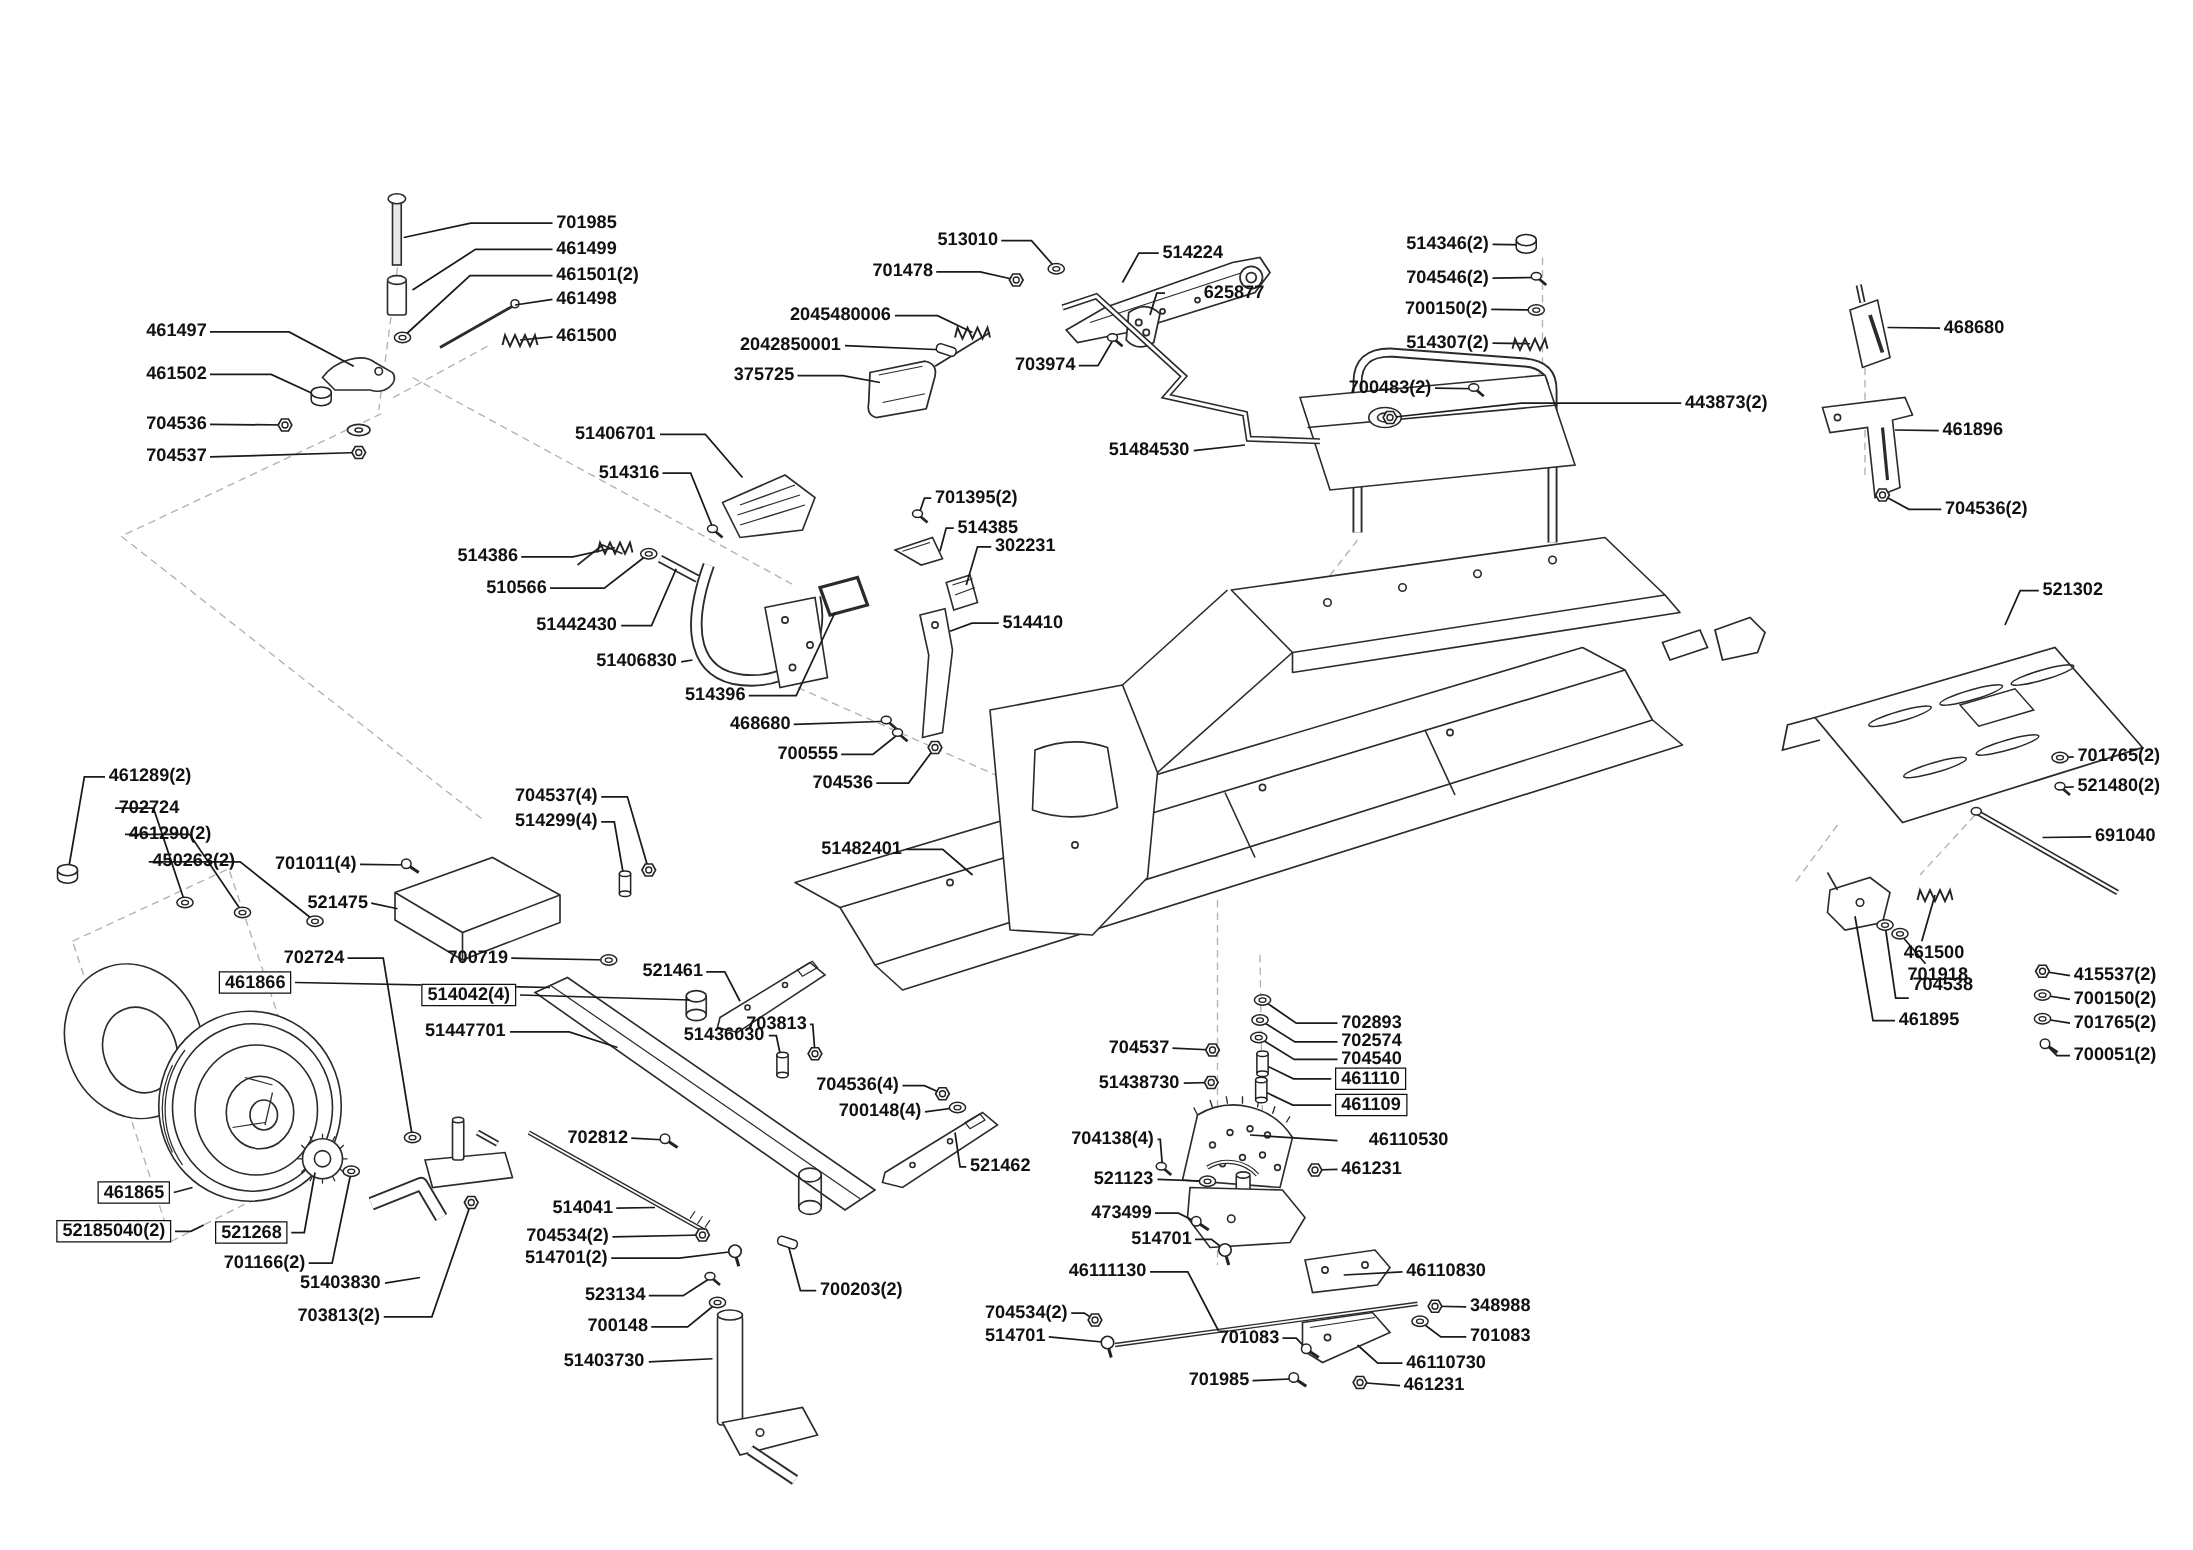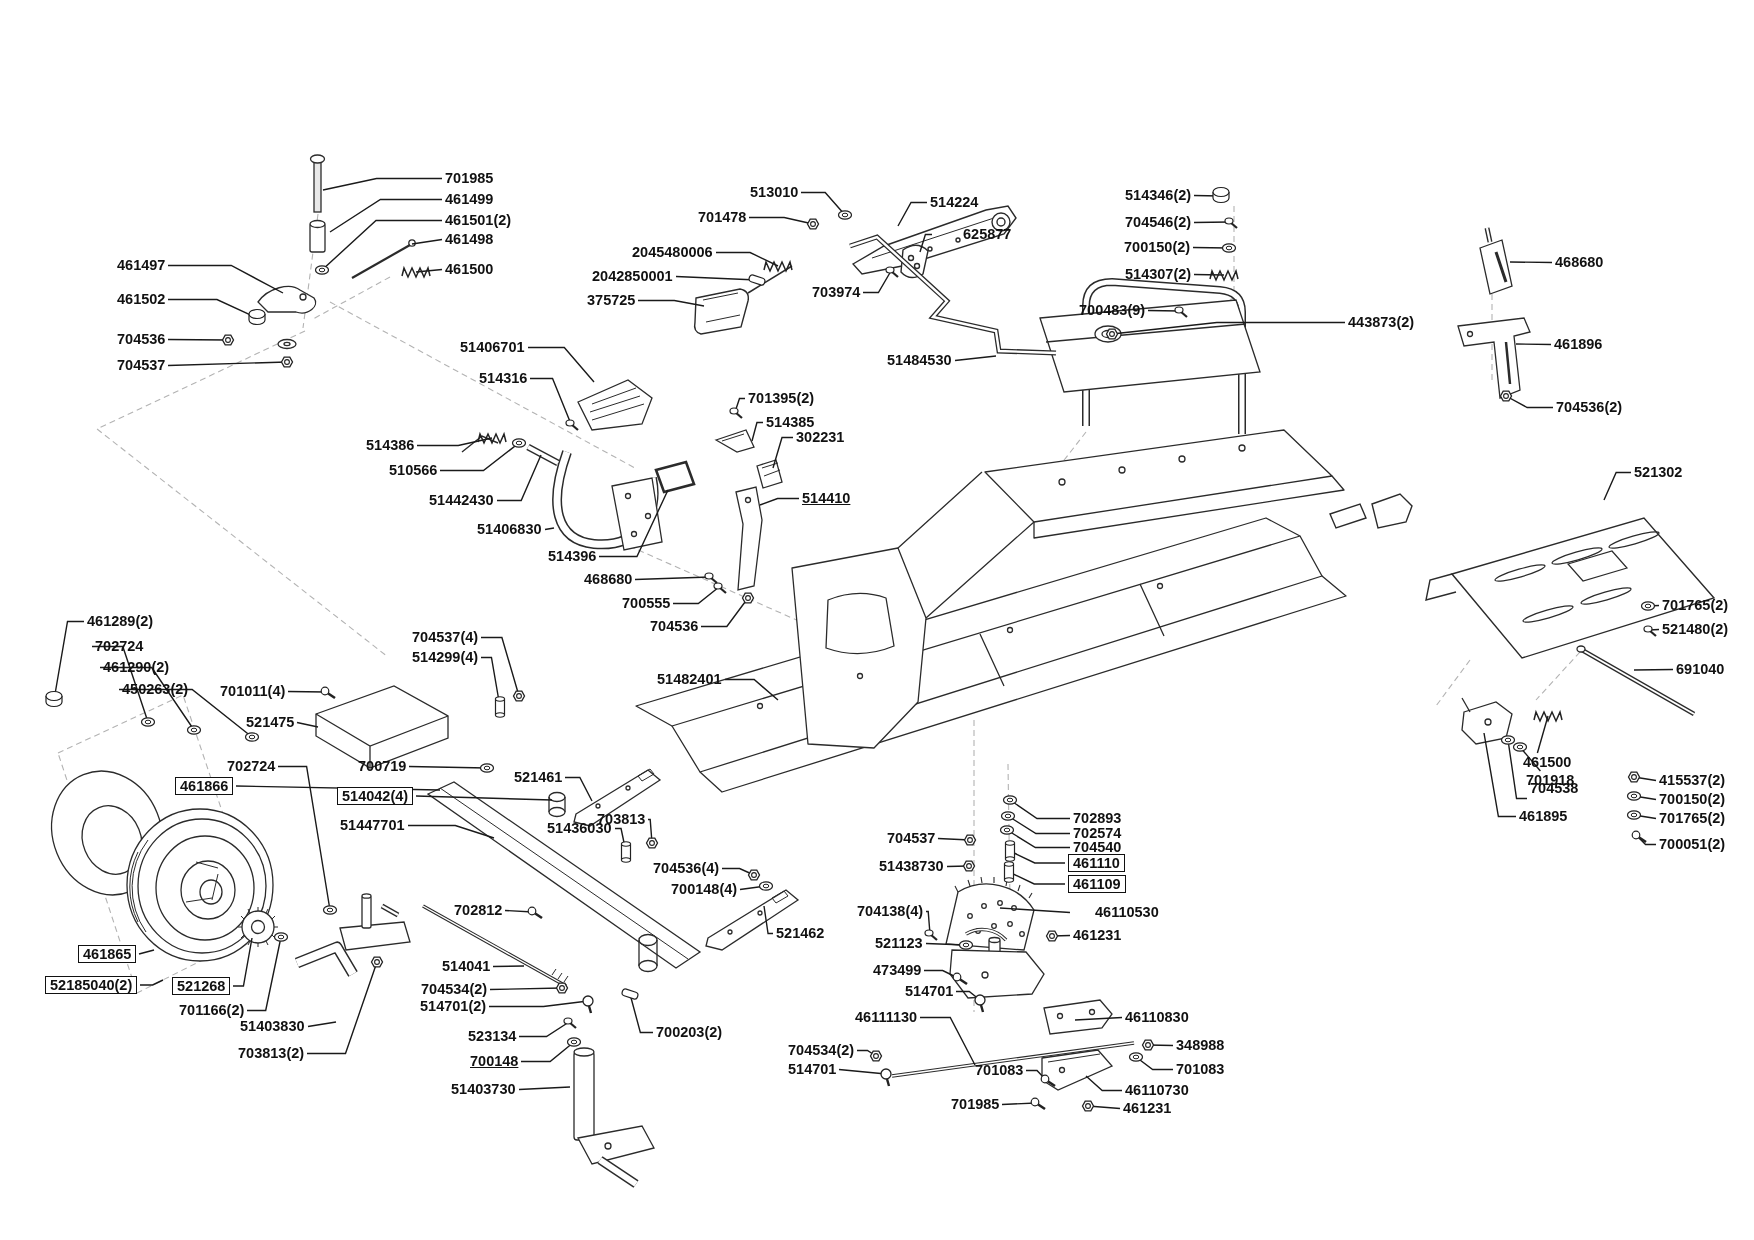--- a/index.html
+++ b/index.html
@@ -505,36 +505,36 @@
       <div class="part-label" style="left: 963px; top: 226px;">625877</div>
       <div class="part-label" style="left: 632px; top: 244px;">2045480006</div>
       <div class="part-label" style="left: 592px; top: 268px;">2042850001</div>
       <div class="part-label" style="left: 587px; top: 292px;">375725</div>
       <div class="part-label" style="left: 812px; top: 284px;">703974</div>
       <div class="part-label" style="left: 887px; top: 352px;">51484530</div>
       <div class="part-label" style="left: 1125px; top: 187px;">514346(2)</div>
       <div class="part-label" style="left: 1125px; top: 214px;">704546(2)</div>
       <div class="part-label" style="left: 1124px; top: 239px;">700150(2)</div>
       <div class="part-label" style="left: 1125px; top: 266px;">514307(2)</div>
-      <div class="part-label" style="left: 1079px; top: 302px;">700483(9)</div>
+      <div class="part-label" style="left: 1079px; top: 302px;">700483(2)</div>
       <div class="part-label" style="left: 1348px; top: 314px;">443873(2)</div>
       <div class="part-label" style="left: 1555px; top: 254px;">468680</div>
       <div class="part-label" style="left: 1554px; top: 336px;">461896</div>
       <div class="part-label" style="left: 1556px; top: 399px;">704536(2)</div>
       <div class="part-label" style="left: 460px; top: 339px;">51406701</div>
       <div class="part-label" style="left: 479px; top: 370px;">514316</div>
       <div class="part-label" style="left: 366px; top: 437px;">514386</div>
       <div class="part-label" style="left: 389px; top: 462px;">510566</div>
       <div class="part-label" style="left: 429px; top: 492px;">51442430</div>
       <div class="part-label" style="left: 477px; top: 521px;">51406830</div>
       <div class="part-label" style="left: 548px; top: 548px;">514396</div>
       <div class="part-label" style="left: 748px; top: 390px;">701395(2)</div>
       <div class="part-label" style="left: 766px; top: 414px;">514385</div>
       <div class="part-label" style="left: 796px; top: 429px;">302231</div>
-      <div class="part-label" style="left: 802px; top: 490px; text-decoration: underline;">514410</div>
+      <div class="part-label" style="left: 802px; top: 490px;">514410</div>
       <div class="part-label" style="left: 584px; top: 571px;">468680</div>
       <div class="part-label" style="left: 622px; top: 595px;">700555</div>
       <div class="part-label" style="left: 650px; top: 618px;">704536</div>
       <div class="part-label" style="left: 87px; top: 613px;">461289(2)</div>
       <div class="part-label" style="left: 95px; top: 638px;">702724</div>
       <div class="part-label" style="left: 103px; top: 659px;">461290(2)</div>
       <div class="part-label" style="left: 122px; top: 681px;">450263(2)</div>
       <div class="part-label" style="left: 220px; top: 683px;">701011(4)</div>
       <div class="part-label" style="left: 246px; top: 714px;">521475</div>
       <div class="part-label" style="left: 412px; top: 629px;">704537(4)</div>
@@ -552,21 +552,21 @@
       <div class="part-label boxed" style="left: 45px; top: 976px;">52185040(2)</div>
       <div class="part-label boxed" style="left: 172px; top: 977px;">521268</div>
       <div class="part-label" style="left: 179px; top: 1002px;">701166(2)</div>
       <div class="part-label" style="left: 240px; top: 1018px;">51403830</div>
       <div class="part-label" style="left: 238px; top: 1045px;">703813(2)</div>
       <div class="part-label" style="left: 454px; top: 902px;">702812</div>
       <div class="part-label" style="left: 442px; top: 958px;">514041</div>
       <div class="part-label" style="left: 421px; top: 981px;">704534(2)</div>
       <div class="part-label" style="left: 420px; top: 998px;">514701(2)</div>
       <div class="part-label" style="left: 468px; top: 1028px;">523134</div>
-      <div class="part-label" style="left: 470px; top: 1053px; text-decoration: underline;">700148</div>
+      <div class="part-label" style="left: 470px; top: 1053px;">700148</div>
       <div class="part-label" style="left: 451px; top: 1081px;">51403730</div>
       <div class="part-label" style="left: 656px; top: 1024px;">700203(2)</div>
       <div class="part-label" style="left: 653px; top: 860px;">704536(4)</div>
       <div class="part-label" style="left: 671px; top: 881px;">700148(4)</div>
       <div class="part-label" style="left: 776px; top: 925px;">521462</div>
       <div class="part-label" style="left: 887px; top: 830px;">704537</div>
       <div class="part-label" style="left: 879px; top: 858px;">51438730</div>
       <div class="part-label" style="left: 1073px; top: 810px;">702893</div>
       <div class="part-label" style="left: 1073px; top: 825px;">702574</div>
       <div class="part-label" style="left: 1073px; top: 839px;">704540</div>

